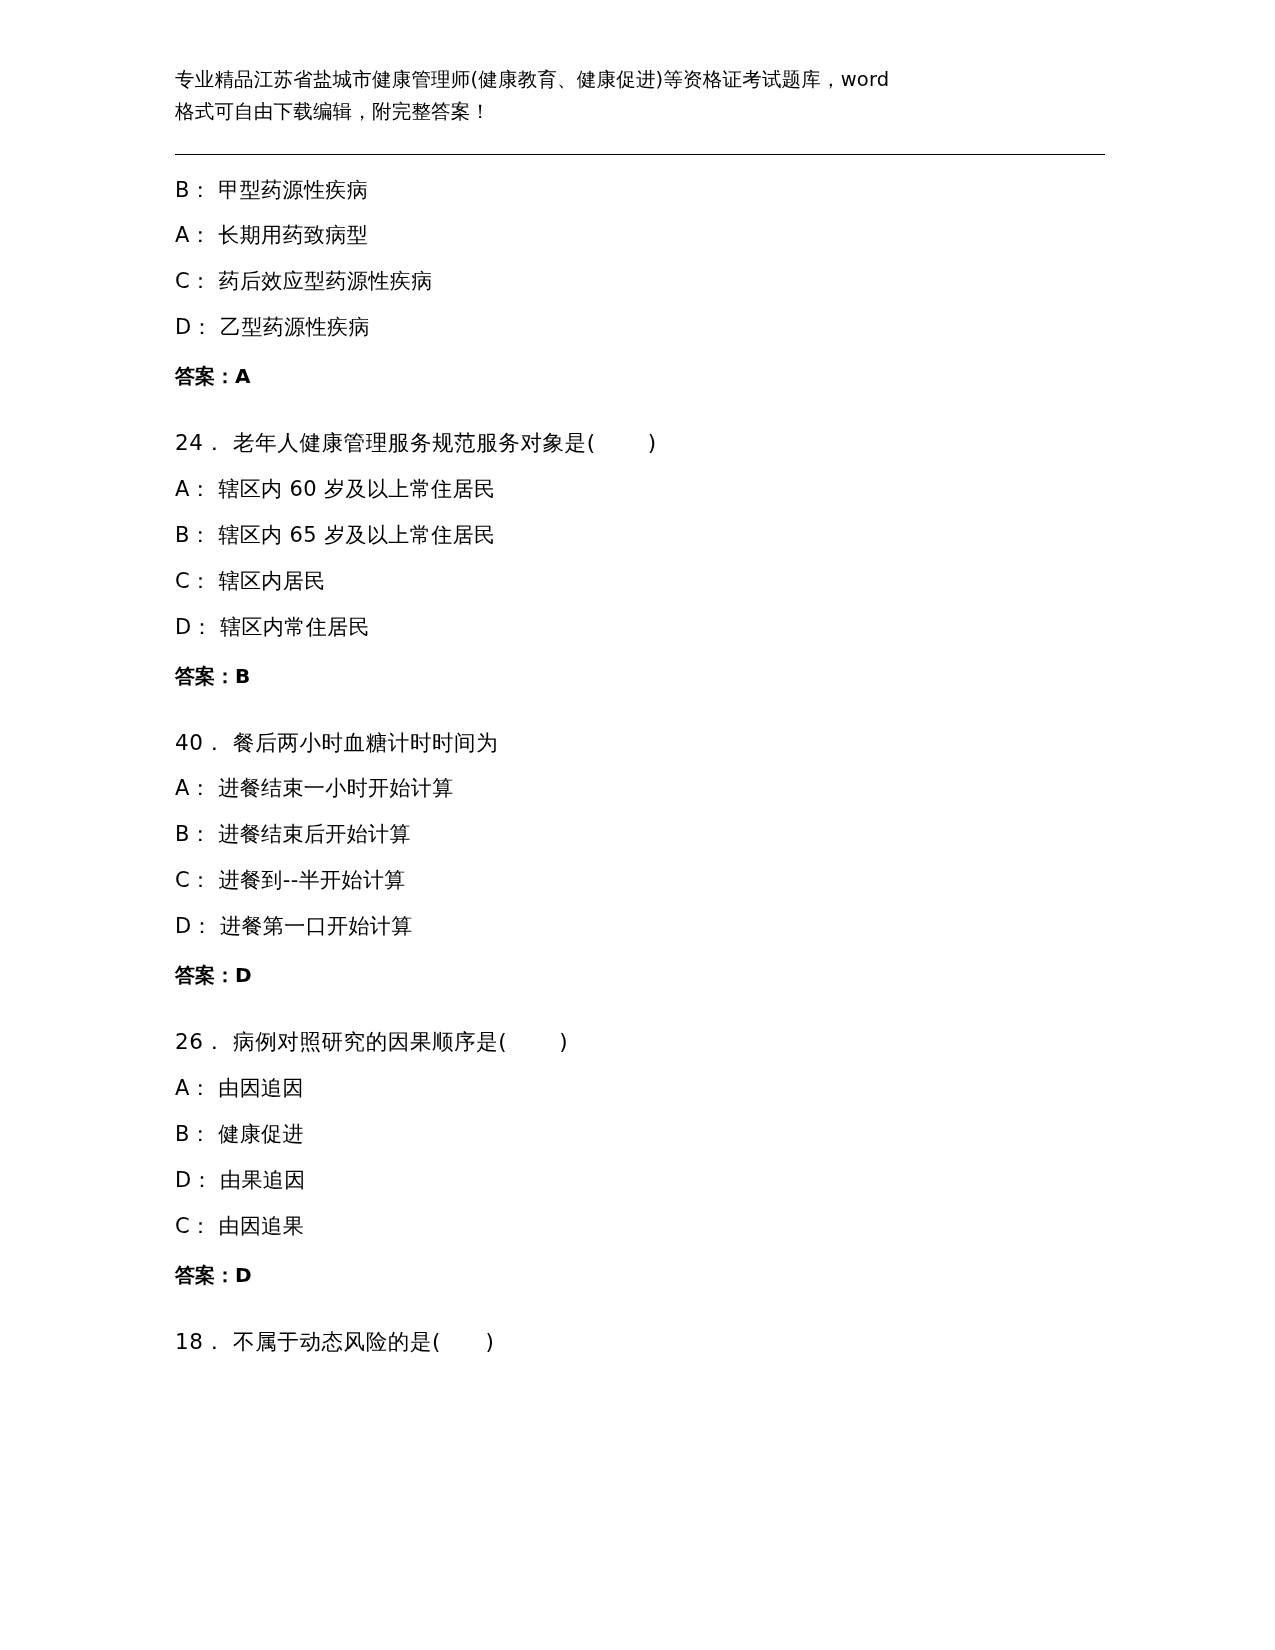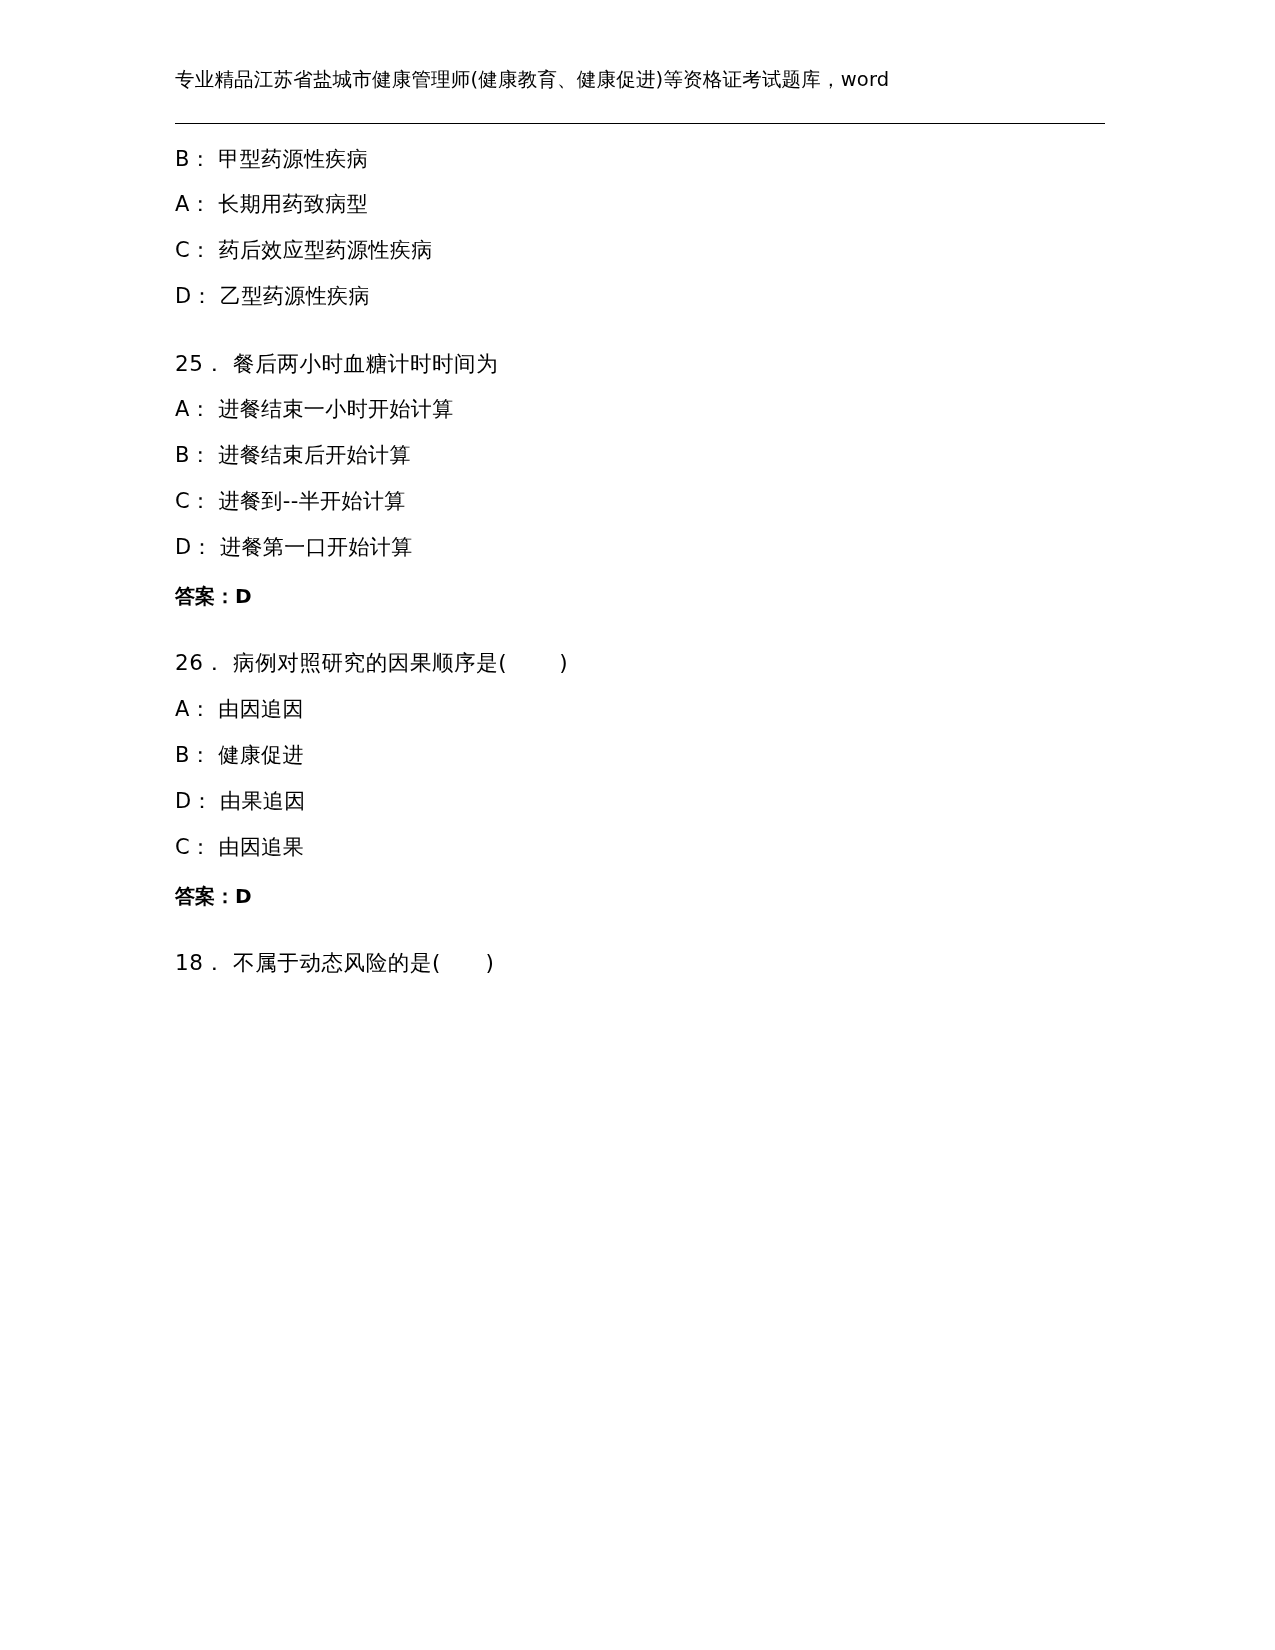--- a/index.html
+++ b/index.html
@@ -69,33 +69,43 @@
   .cjk { font-family: "DejaVu Sans", sans-serif; }
 </style>
 </head>
 <body>
 
 <div class="page">
   <div class="content">
 
     <div class="header-text">
       <div>专业精品江苏省盐城市健康管理师(健康教育、健康促进)等资格证考试题库，word</div>
+      <div>格式可自由下载编辑，附完整答案！</div>
     </div>
     <hr class="header-rule">
 
     <div class="block">
       <div class="opt cjk">B： 甲型药源性疾病</div>
       <div class="opt cjk" style="margin-top:24px;">A： 长期用药致病型</div>
       <div class="opt cjk">C： 药后效应型药源性疾病</div>
       <div class="opt cjk">D： 乙型药源性疾病</div>
+      <div class="ans"><span>答案：</span><span class="ansval">A</span></div>
     </div>
 
+    <div class="block">
+      <div class="q-stem cjk">24． 老年人健康管理服务规范服务对象是(       )</div>
+      <div class="opt cjk">A： 辖区内 60 岁及以上常住居民</div>
+      <div class="opt cjk">B： 辖区内 65 岁及以上常住居民</div>
+      <div class="opt cjk">C： 辖区内居民</div>
+      <div class="opt cjk">D： 辖区内常住居民</div>
+      <div class="ans"><span>答案：</span><span class="ansval">B</span></div>
+    </div>
 
     <div class="block">
-      <div class="q-stem cjk">25． 餐后两小时血糖计时时间为</div>
+      <div class="q-stem cjk">40． 餐后两小时血糖计时时间为</div>
       <div class="opt cjk">A： 进餐结束一小时开始计算</div>
       <div class="opt cjk">B： 进餐结束后开始计算</div>
       <div class="opt cjk">C： 进餐到--半开始计算</div>
       <div class="opt cjk">D： 进餐第一口开始计算</div>
       <div class="ans"><span>答案：</span><span class="ansval">D</span></div>
     </div>
 
     <div class="block">
       <div class="q-stem cjk">26． 病例对照研究的因果顺序是(       )</div>
       <div class="opt cjk">A： 由因追因</div>

